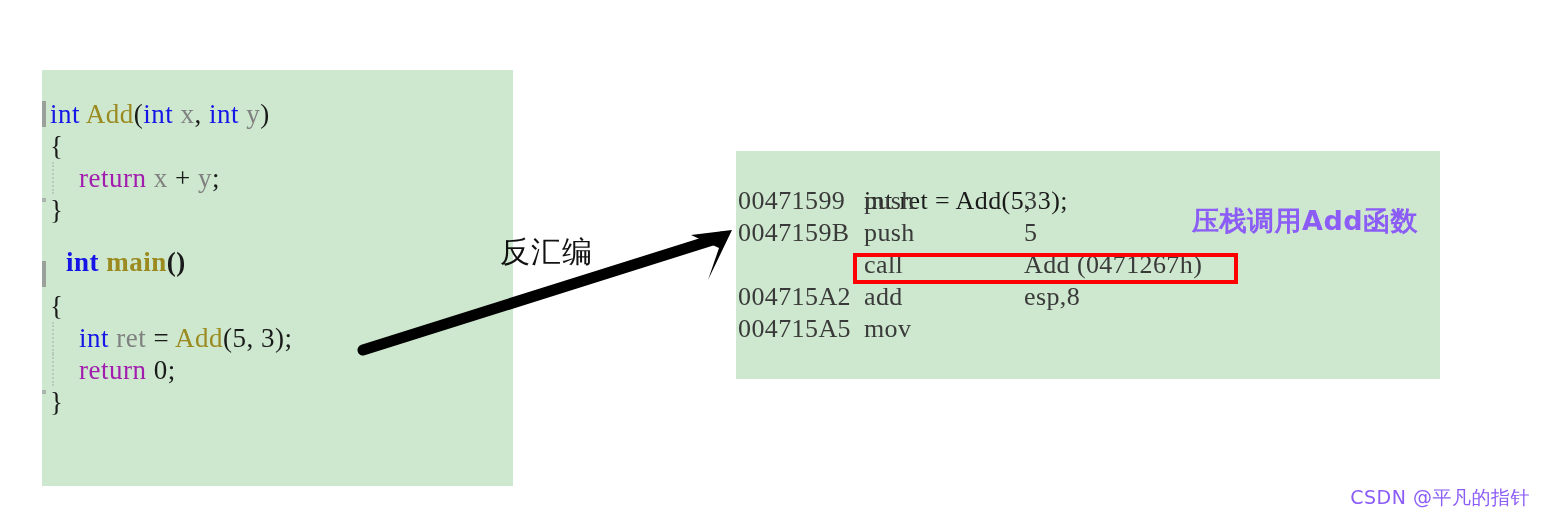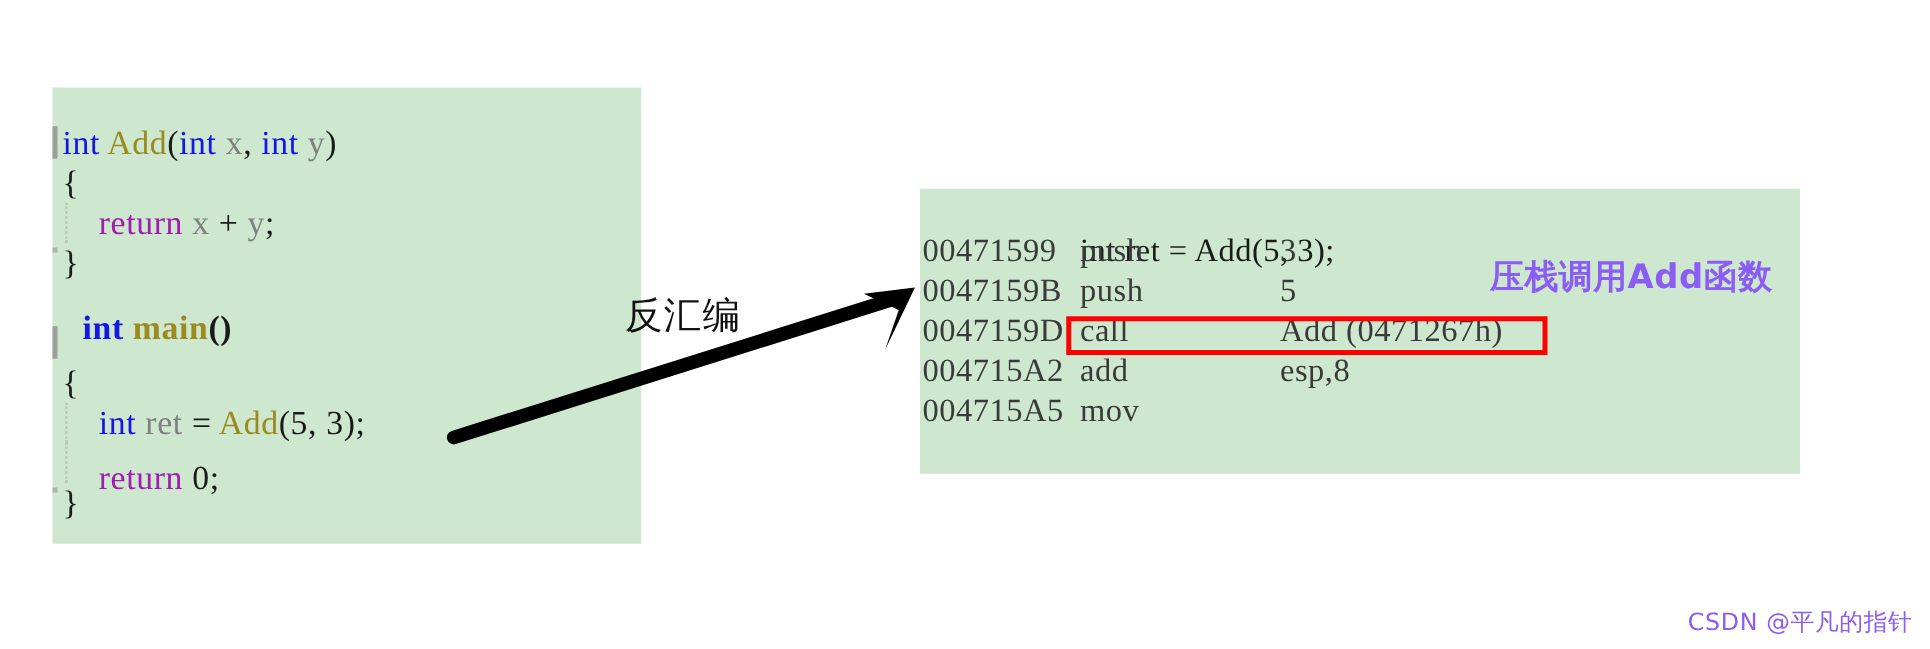--- a/index.html
+++ b/index.html
@@ -17,21 +17,21 @@
     background: #ffffff;
     overflow: hidden;
   }
 
   
   #source-panel {
     position: absolute;
     left: 42px;
     top: 70px;
     width: 471px;
-    height: 365px;
+    height: 416px;
     background: #cde8ce;
     text-align: right;
   }
   .code-line {
     position: absolute;
     left: 0;
     white-space: pre;
     font-family: "Liberation Serif", "DejaVu Serif", serif;
     font-size: 27px;
     line-height: 32px;
@@ -160,41 +160,41 @@
         <div class="indent-guide" style="left: 10px; top: 92px; height: 32px;"></div>
         <div class="code-line" style="top: 92px; padding-left: 8px;"><span class="tok-plain">    </span><span class="tok-ret">return </span><span class="tok-ident">x</span><span class="tok-plain"> + </span><span class="tok-ident">y</span><span class="tok-plain">;</span></div>
         <div class="code-line" style="top: 124px; padding-left: 8px;"><span class="tok-plain">}</span></div>
         <div class="code-line" style="top: 156px; padding-left: 8px;"></div>
         <div class="fold-bar" style="left: 0px; top: 191px;"></div>
         <div class="code-line" style="top: 176px; padding-left: 24px; font-weight: bold;"><span class="tok-kw">int </span><span class="tok-fn">main</span><span class="tok-plain">()</span></div>
         <div class="code-line" style="top: 220px; padding-left: 8px;"><span class="tok-plain">{</span></div>
         <div class="indent-guide" style="left: 10px; top: 252px; height: 32px;"></div>
         <div class="code-line" style="top: 252px; padding-left: 8px;"><span class="tok-plain">    </span><span class="tok-kw">int </span><span class="tok-ident">ret</span><span class="tok-plain"> = </span><span class="tok-fn">Add</span><span class="tok-plain">(5, 3);</span></div>
         <div class="indent-guide" style="left: 10px; top: 284px; height: 32px;"></div>
-        <div class="code-line" style="top: 284px; padding-left: 8px; margin-top: 12px;"><span class="tok-plain">    </span><span class="tok-ret">return </span><span class="tok-plain">0;</span></div>
+        <div class="code-line" style="top: 284px; padding-left: 8px;"><span class="tok-plain">    </span><span class="tok-ret">return </span><span class="tok-plain">0;</span></div>
         <div class="code-line" style="top: 316px; padding-left: 8px;"><span class="tok-plain">}</span></div>
         <div class="edge-tick" style="left: 0px; top: 128px;"></div>
         <div class="edge-tick" style="left: 0px; top: 320px;"></div>
       </div>
   </div>
 
   <svg id="arrow-svg" viewBox="0 0 400 155" xmlns="http://www.w3.org/2000/svg">
     <line x1="13" y1="140" x2="372" y2="27" stroke="#000000" stroke-width="11" stroke-linecap="round"></line>
     <path d="M 382 20 L 341 25 L 369 38 L 358 70 Z" fill="#000000"></path>
   </svg>
   <div id="arrow-label">反汇编</div>
 
   <div id="disasm-panel" style="background: rgb(205, 232, 206);">
     <div class="asm-row asm-src" style="top:2px;">
       <span class="asm-mnem">int ret = Add(5, 3);</span>
     </div>
     <div id="disasm-rows">
         <div class="asm-row" style="top: 34px;"><span class="asm-addr">00471599</span><span class="asm-mnem">push</span><span class="asm-ops">3</span></div>
         <div class="asm-row" style="top: 66px;"><span class="asm-addr">0047159B</span><span class="asm-mnem">push</span><span class="asm-ops">5</span></div>
-        <div class="asm-row" style="top: 98px;"><span class="asm-addr">0047159D</span><span class="asm-mnem">call</span><span class="asm-ops">Add (0471267h)</span></div>
+        <div class="asm-row" style="top: 98px;"><span class="asm-mnem">call</span><span class="asm-ops">Add (0471267h)</span></div>
         <div class="asm-row" style="top: 130px;"><span class="asm-addr">004715A2</span><span class="asm-mnem">add</span><span class="asm-ops">esp,8</span></div>
         <div class="asm-row" style="top: 162px;"><span class="asm-addr">004715A5</span><span class="asm-mnem">mov</span></div>
       </div>
   </div>
 
   <div id="call-highlight" style="border-color: rgb(255, 0, 0);"></div>
 
   <div id="asm-annotation" style="color: #8b5cf6;">压栈调用Add函数</div>
 
   <div id="watermark">CSDN @平凡的指针</div>

